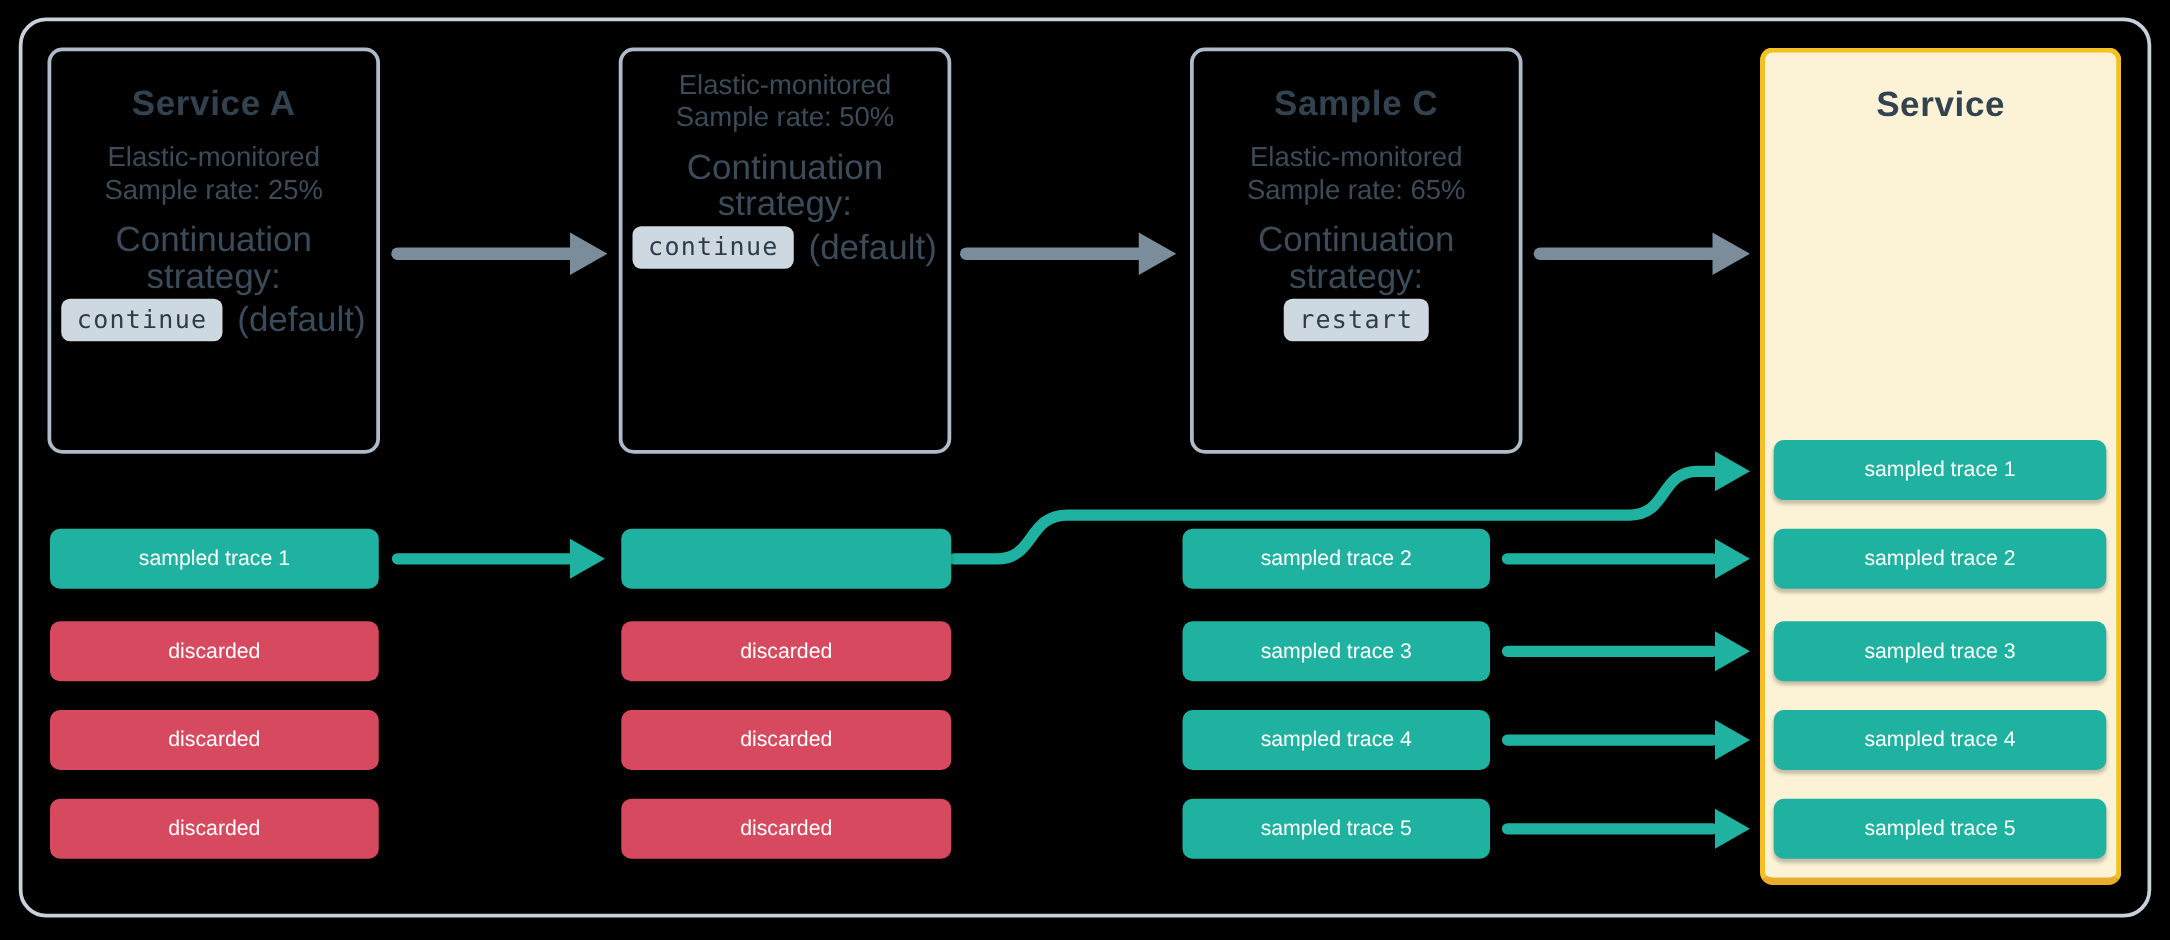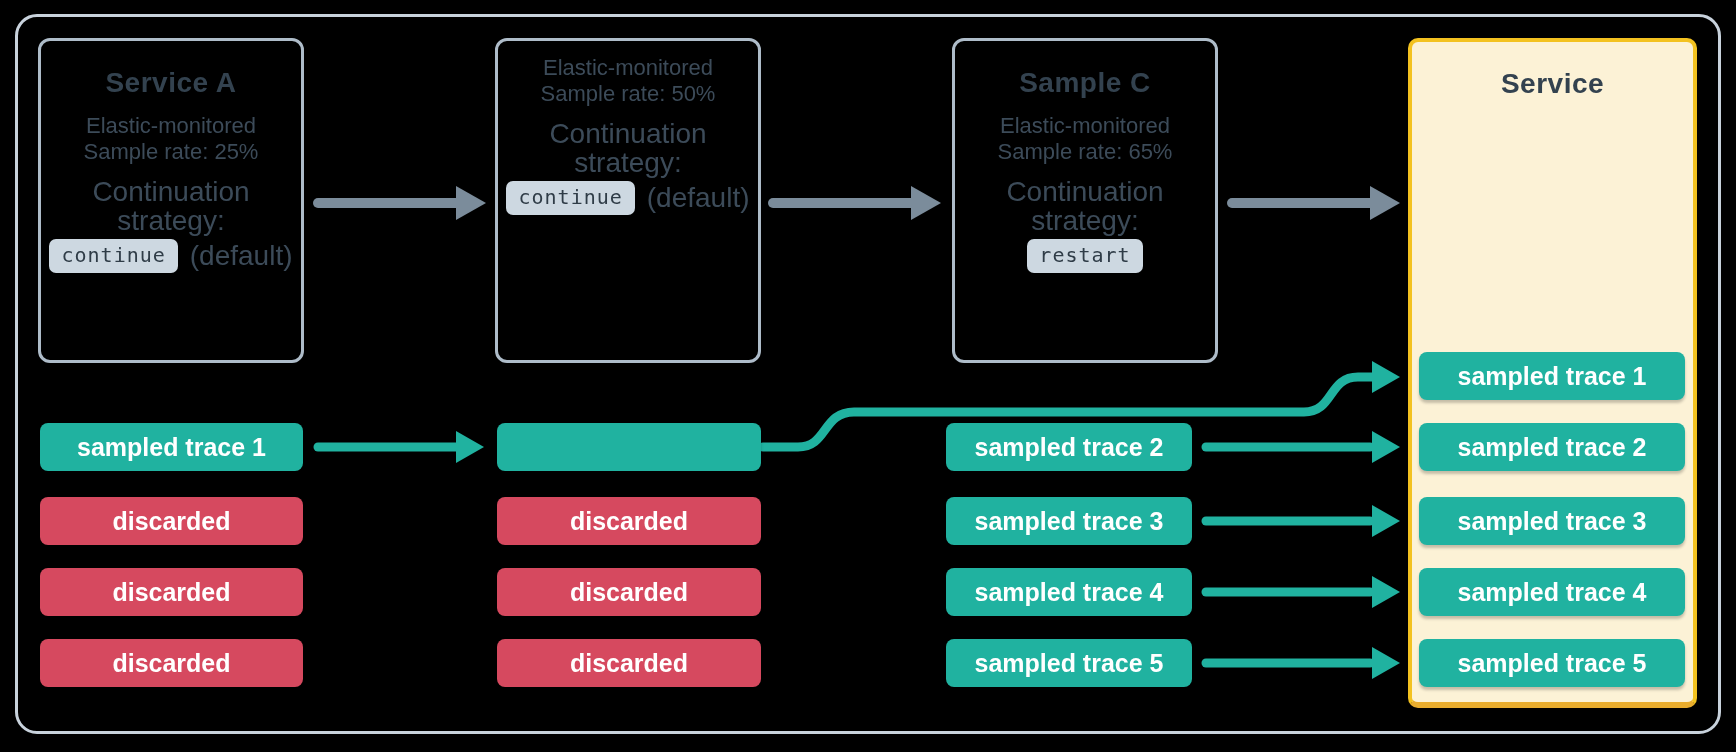--- a/index.html
+++ b/index.html
@@ -40,21 +40,21 @@
     padding:4px 12px 6px 12px;
   }
   .strategy-note{font-size:28px;color:var(--text-body);}
   .result-box{
     position:absolute;left:1408px;top:38px;width:289px;height:670px;box-sizing:border-box;
     background:var(--cream);border:4px solid var(--yellow);border-bottom:6px solid var(--yellow-dark);
     border-radius:10px;text-align:center;
   }
   .pill{
     position:absolute;height:48px;border-radius:8px;display:flex;align-items:center;justify-content:center;
-    color:#ffffff;font-size:25px;font-weight:bold;z-index:6;
+    color:#ffffff;font-size:17px;font-weight:normal;z-index:6;
     box-shadow:0 3px 3px rgba(0,0,0,0.22);
   }
   .pill.sampled{background:var(--teal);}
   .pill.discarded{background:var(--red);}
   .overlay{position:absolute;left:0;top:0;z-index:5;pointer-events:none;}
 </style>
 </head>
 <body>
 
 <div class="canvas">

